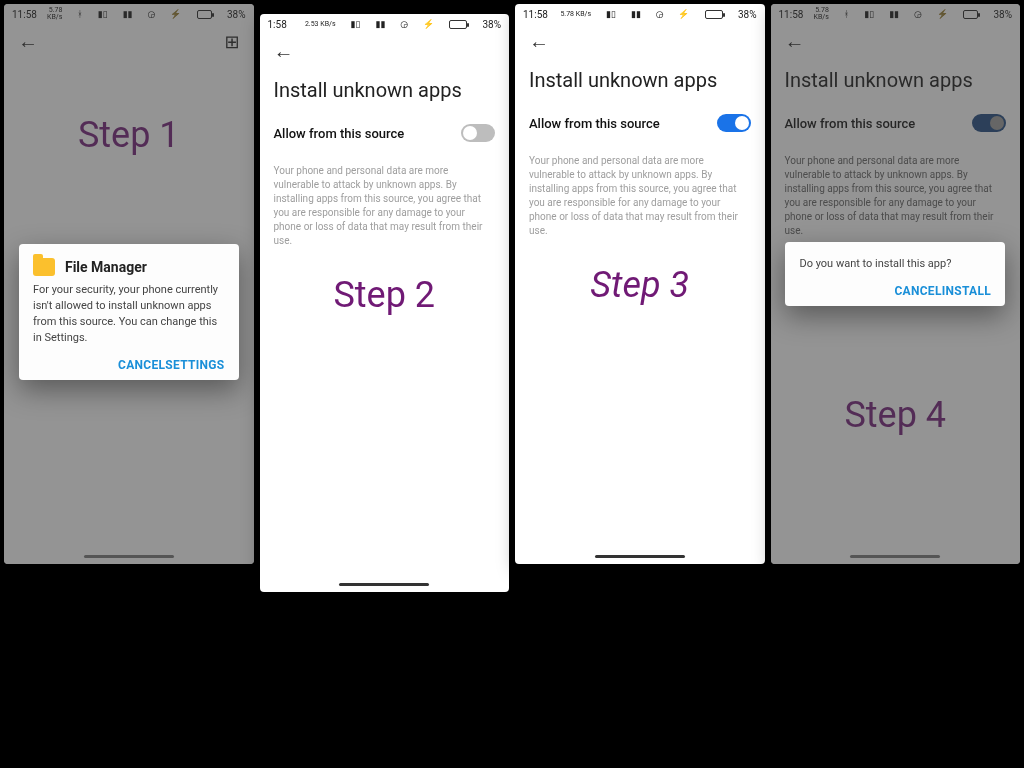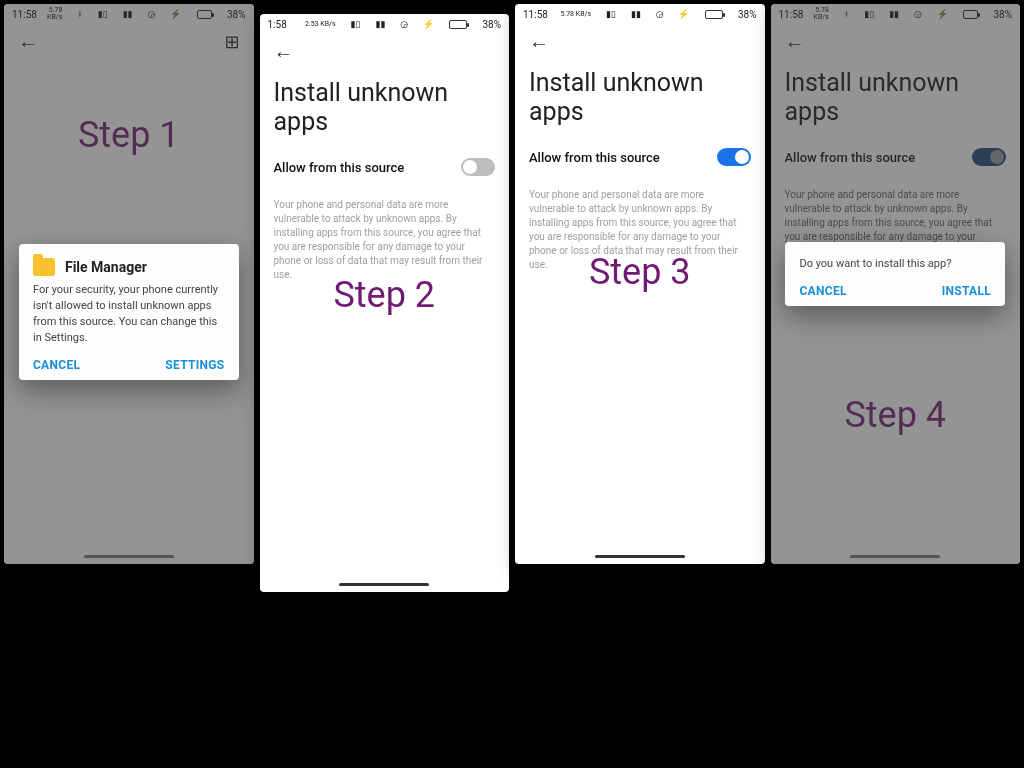--- a/index.html
+++ b/index.html
@@ -58,21 +58,21 @@
   
   .navrow {
     height: 34px;
     display:flex; align-items:center; justify-content:space-between;
     padding: 0 14px;
     color:#333;
   }
   .back-arrow { font-size: 20px; cursor:pointer; }
 
   .page-title {
-    font-size: 25px;
+    font-size: 20px;
     font-weight: 400;
     color:#222;
     padding: 10px 14px 14px 14px;
   }
   .setting-row {
     display:flex; align-items:center; justify-content:space-between;
     padding: 8px 14px 10px 14px;
     font-size: 13px;
     font-weight: 500;
     color:#111;
@@ -115,21 +115,21 @@
   }
   .dlg-head { display:flex; align-items:center; gap:10px; margin-bottom:6px; }
   .folder-icon {
     width:22px; height:18px; background:#fbc02d; border-radius:3px; position:relative;
   }
   .folder-icon::before {
     content:""; position:absolute; top:-4px; left:0; width:10px; height:6px; background:#fbc02d; border-radius:2px 2px 0 0;
   }
   .dlg-title { font-size:14px; font-weight:700; color:#222; }
   .dlg-body { font-size:11px; color:#444; line-height:1.45; margin-bottom:12px; }
-  .dlg-actions { display:flex; justify-content:space-between; }
+  .dlg-actions { display:flex; justify-content:flex-end; }
   .dlg-btn { font-size:12px; font-weight:700; color:#1a8fd8; letter-spacing:0.3px; cursor:pointer; }
 
   
   .happymod-icon {
     width:24px; height:24px; border-radius:6px; background:#6cc24a; display:flex; align-items:center; justify-content:center; color:#fff; font-size:13px;
     position:relative;
   }
   .happymod-icon::before {
     content:"☺";
     font-size:16px;
@@ -242,21 +242,21 @@
     </div>
     <div class="page-title">Install unknown apps</div>
     <div class="setting-row">
       <span>Allow from this source</span>
       <span class="switch on">
           <span class="knob"></span>
         </span>
     </div>
     <div class="small-desc">Your phone and personal data are more vulnerable to attack by unknown apps. By installing apps from this source, you agree that you are responsible for any damage to your phone or loss of data that may result from their use.</div>
 
-    <div class="step-label" style="top:247px;">Step 3</div>
+    <div class="step-label" style="top:260px;font-style:italic;">Step 3</div>
     <div class="home-indicator"></div>
   </div>
 
   <div class="phone dimmed">
     <div class="content-under">
       <div class="statusbar">
         <span>11:58</span>
         <div class="right">
           <span class="kb">5.78 KB/s</span>
           <span class="sb-icon">ᚼ</span>

